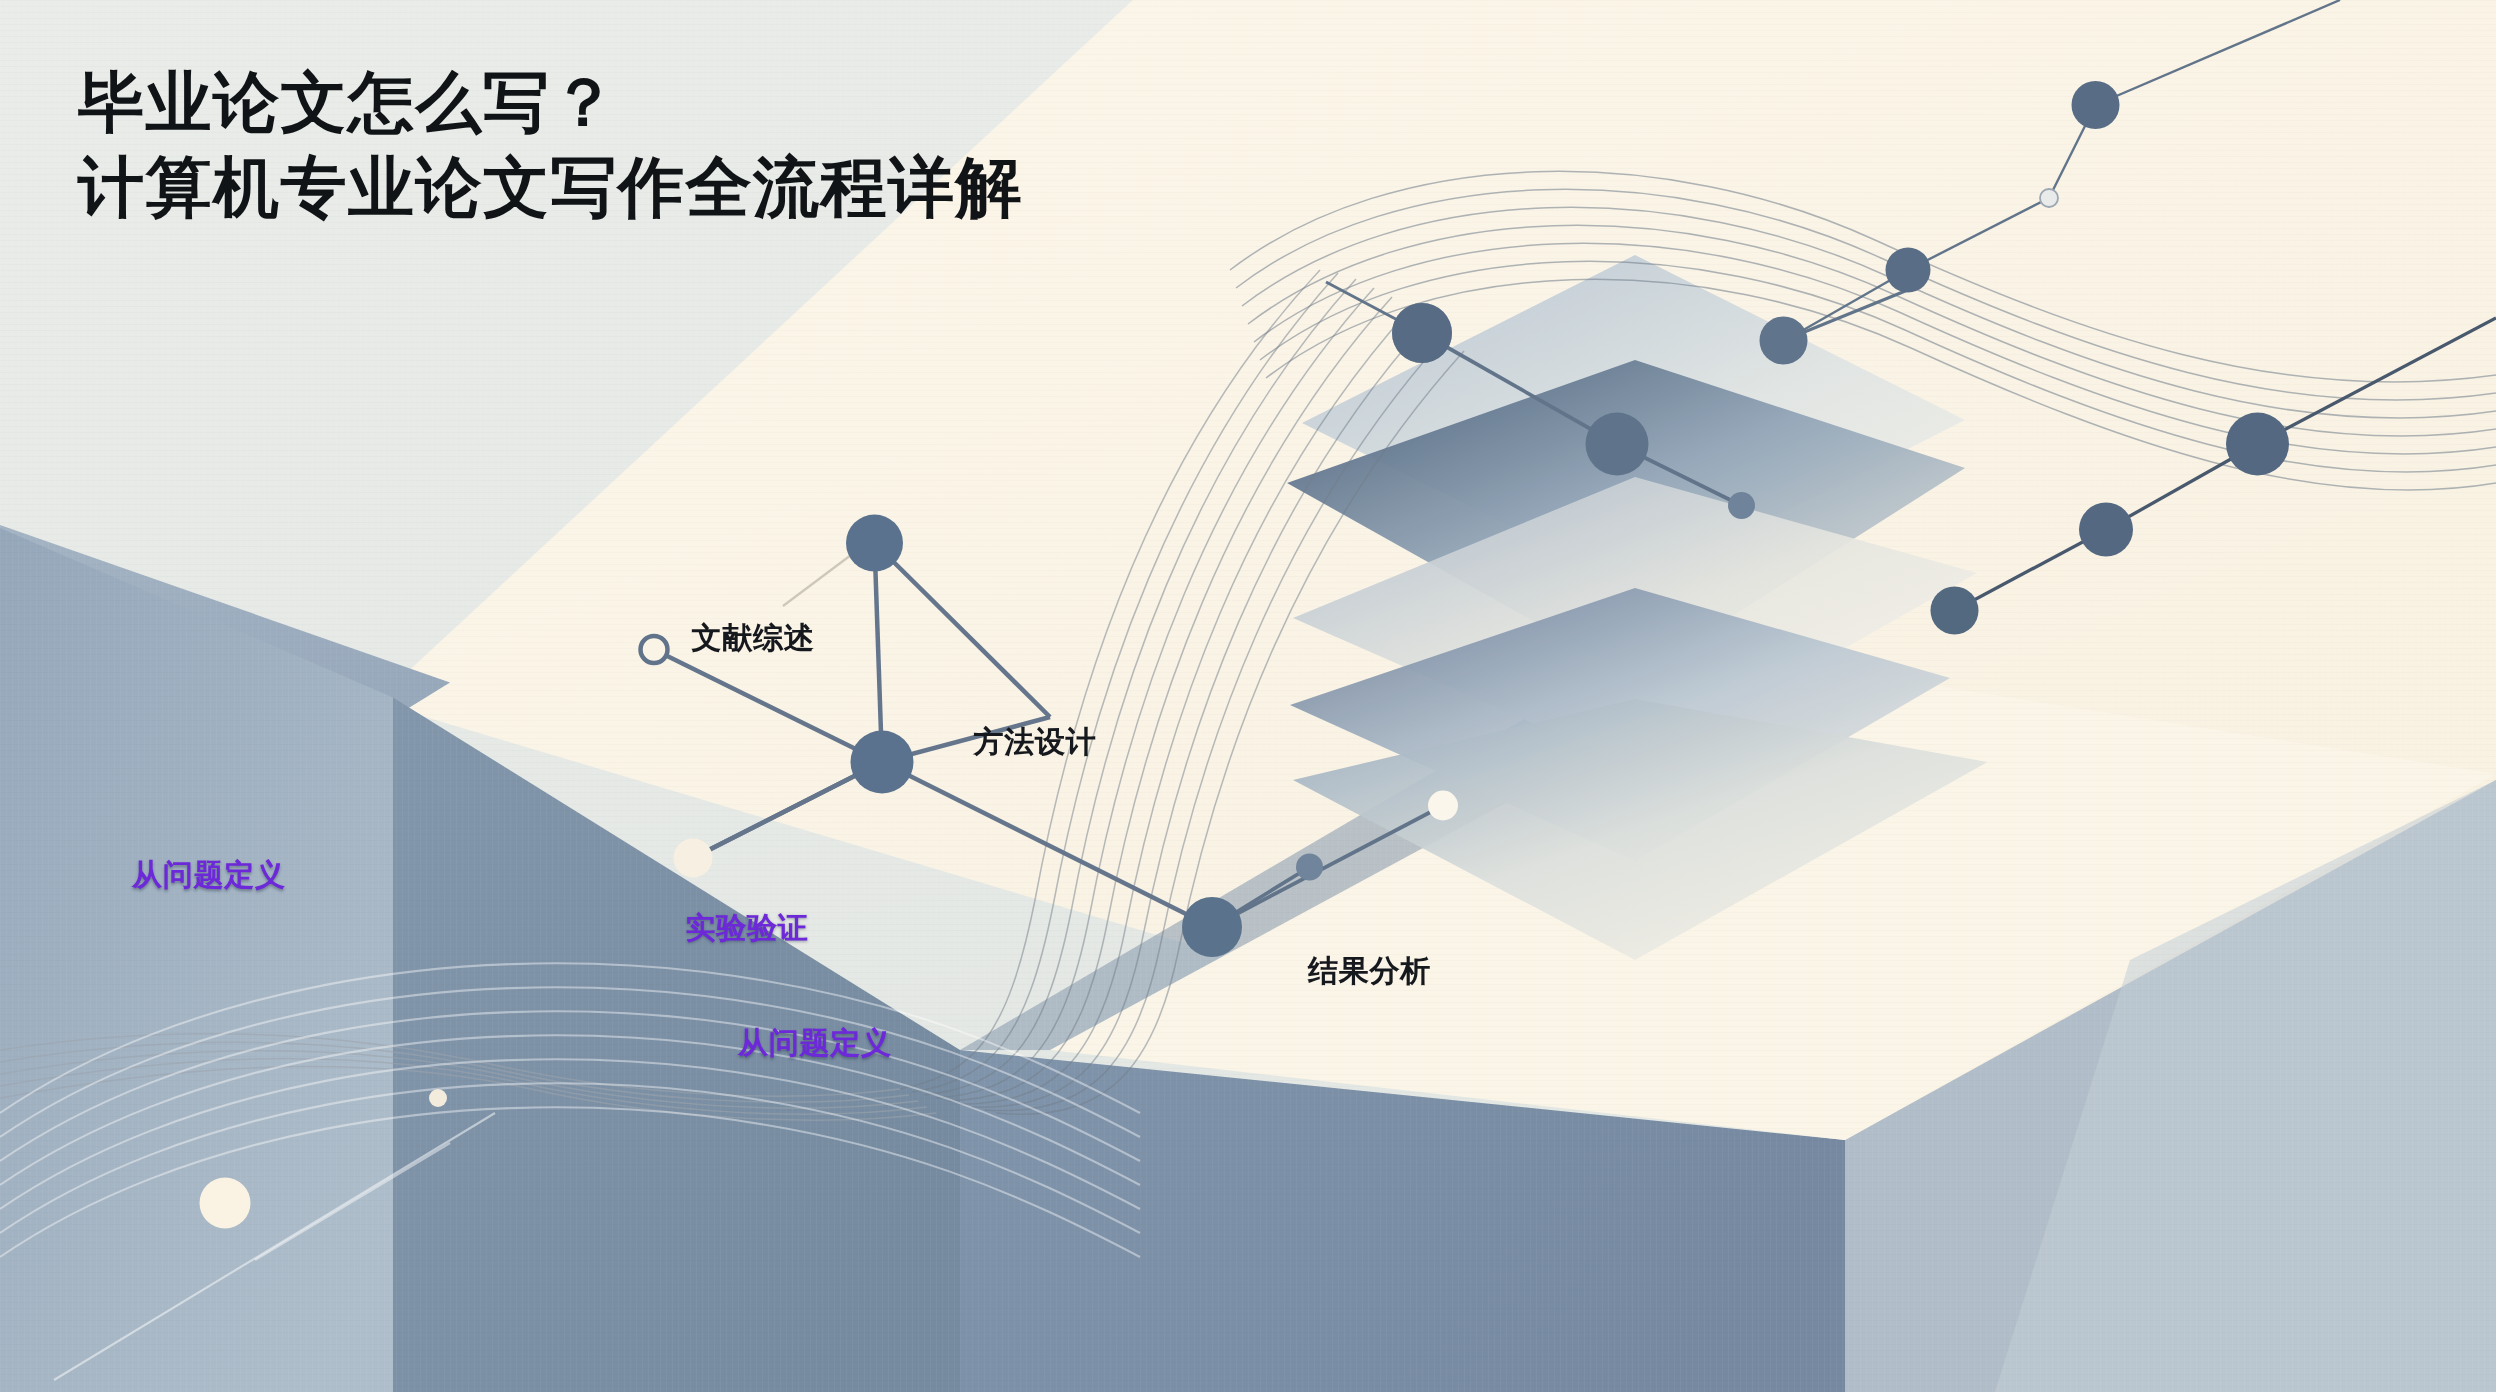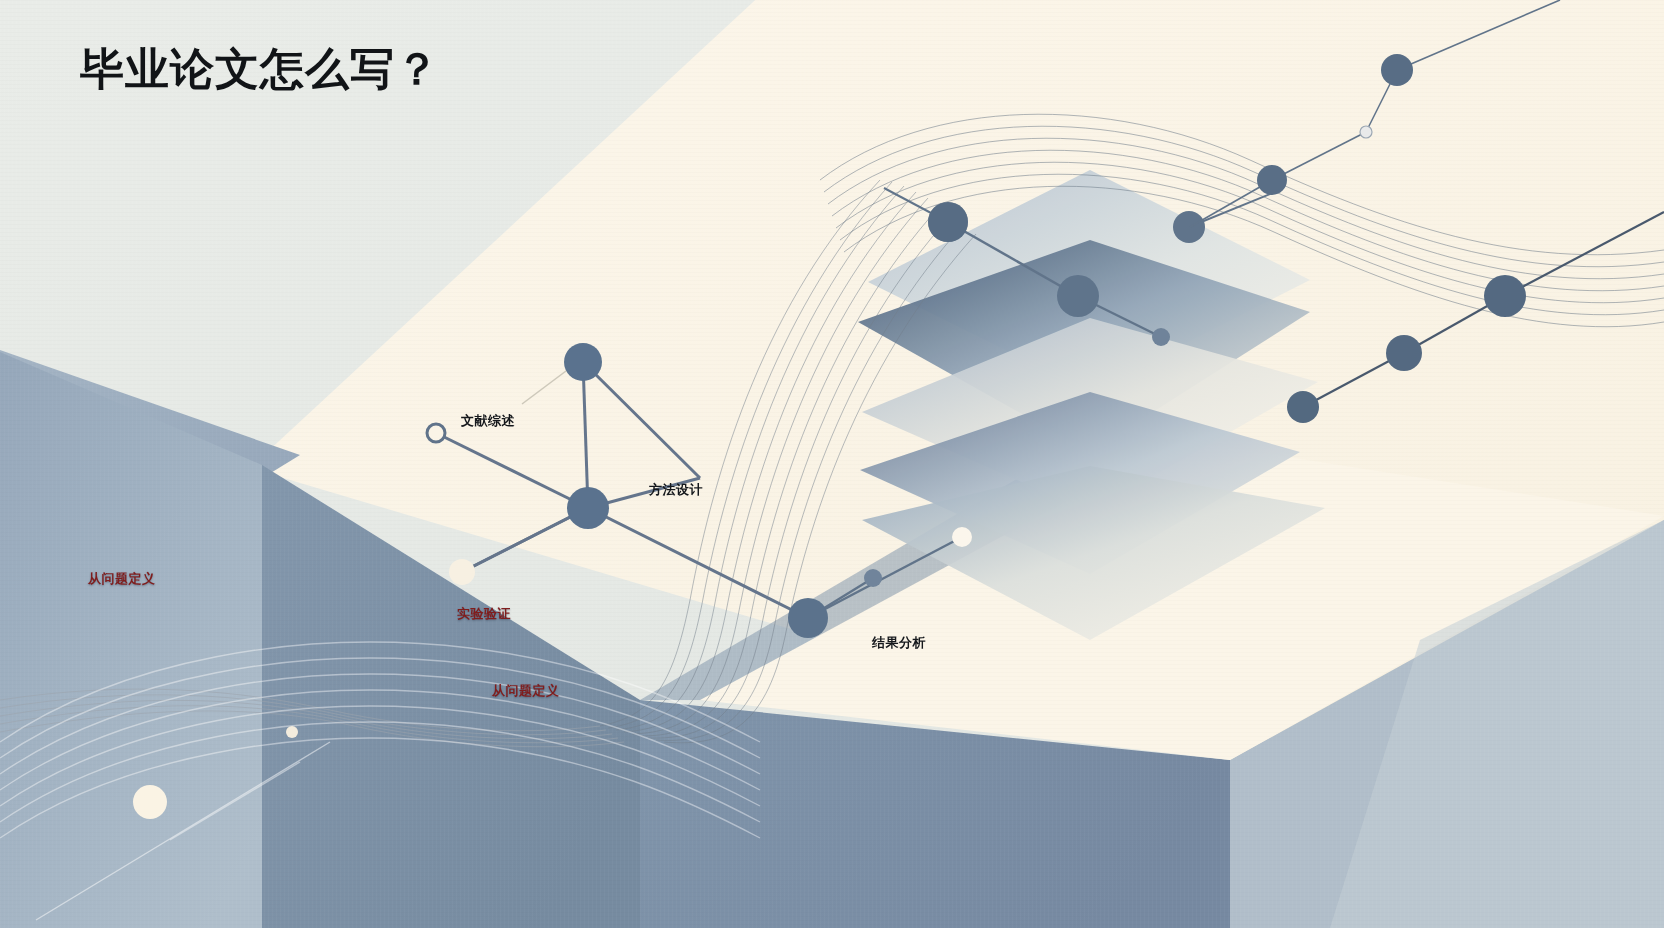--- a/index.html
+++ b/index.html
@@ -31,36 +31,35 @@
     pointer-events: none;
   }
   .title-line {
     font-size: 44px;
     font-weight: 700;
     color: #111417;
     letter-spacing: 1px;
     line-height: 1.30;
     white-space: nowrap;
     font-family: "Liberation Sans", "DejaVu Sans", sans-serif;
-    margin-left: 28px;
   }
   
   .node-label {
     position: absolute;
     z-index: 25;
-    font-size: 13px;
+    font-size: 20px;
     font-weight: 700;
     white-space: nowrap;
     letter-spacing: 0.5px;
     font-family: "Liberation Sans", "DejaVu Sans", sans-serif;
     text-align: center;
   }
   .lbl-dark { color: #15181c; }
   .lbl-light {
-    color: #7f1d1d;
+    color: #6d28d9;
     text-shadow: 0 1px 2px rgba(40,55,75,.45);
   }
 </style>
 </head>
 <body>
 
 <div id="stage">
 
   <svg id="art" viewBox="0 0 1664 928" preserveAspectRatio="none">
     <defs>
@@ -265,20 +264,21 @@
         <circle cx="1404" cy="353" r="18" fill="#51677f"></circle>
         <circle cx="1505" cy="296" r="21" fill="#51677f"></circle>
       </g>
 
       <rect x="0" y="0" width="1664" height="928" fill="#ffffff" opacity="0.02"></rect>
     </g>
   </svg>
 
   <div id="title-block">
     <div class="title-line">毕业论文怎么写？</div>
+    <div class="title-line">计算机专业论文写作全流程详解</div>
   </div>
 
   <div id="labels">
       <div class="node-label lbl-light" style="left: 88px; top: 570px;">从问题定义</div>
       <div class="node-label lbl-dark" style="left: 461px; top: 412px;">文献综述</div>
       <div class="node-label lbl-dark" style="left: 649px; top: 481px;">方法设计</div>
       <div class="node-label lbl-light" style="left: 409px; top: 605px; margin-left: 48px;">实验验证</div>
       <div class="node-label lbl-light" style="left: 492px; top: 682px;">从问题定义</div>
       <div class="node-label lbl-dark" style="left: 872px; top: 634px;">结果分析</div>
     </div>

